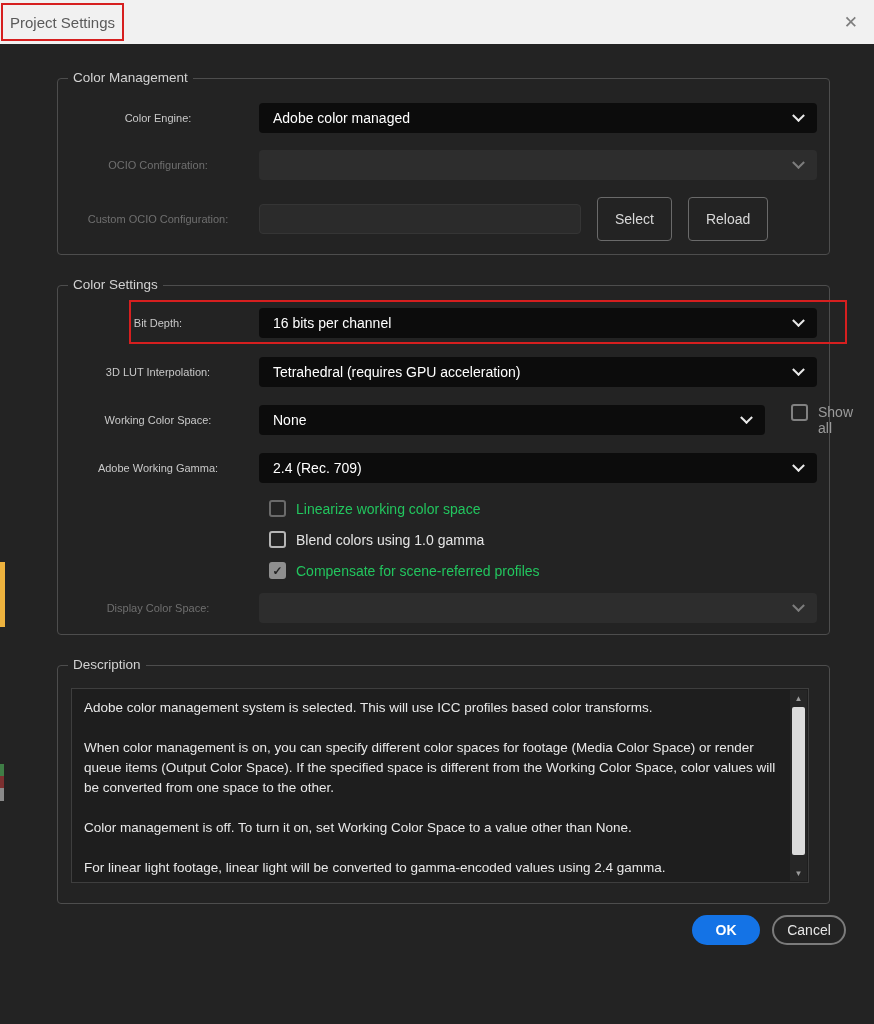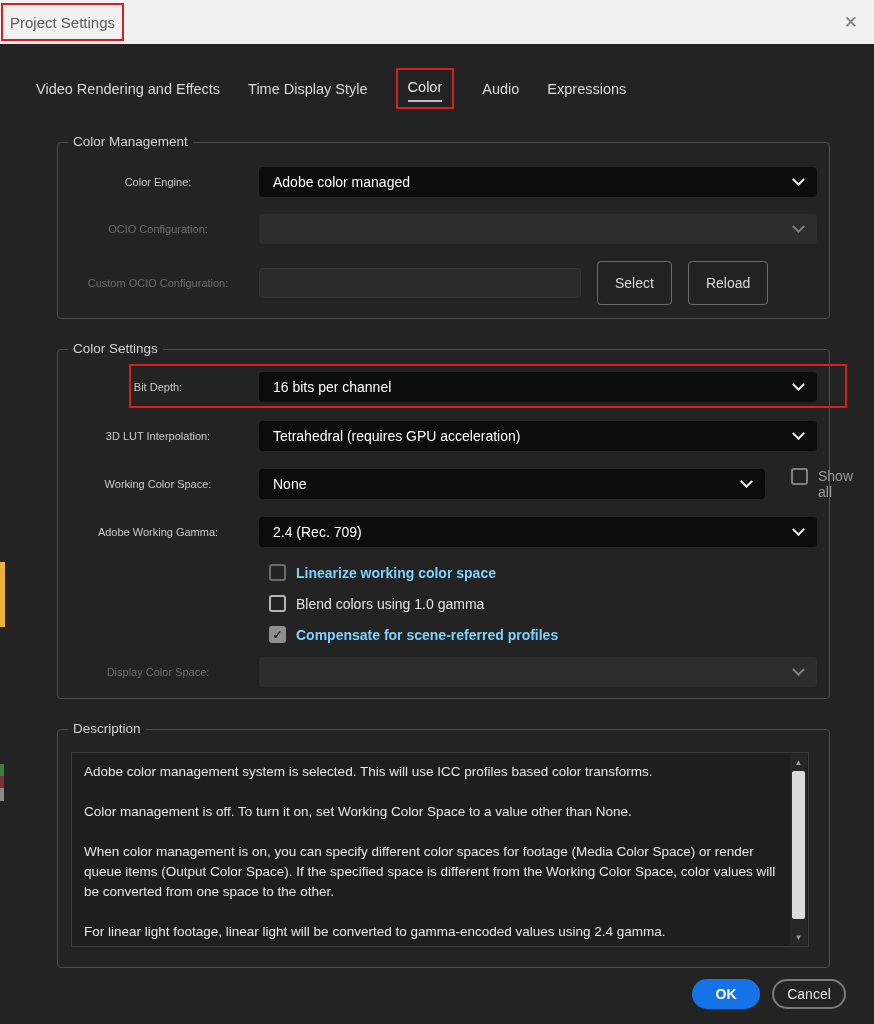--- a/index.html
+++ b/index.html
@@ -46,21 +46,21 @@
 
   .ann-bitdepth { position:absolute; left:61px; right:-20px; top:-8px; bottom:-6px; border:2px solid #d61f1f; pointer-events:none; z-index:5; }
   .row-bitdepth { margin-bottom:19px; }
 
   .showall { display:flex; align-items:flex-start; margin-left:26px; }
   .cb { width:17px; height:17px; border:2px solid #6a6a6a; border-radius:3px; flex:none; background:transparent; }
   .cb.bright { border-color:#b5b5b5; }
   .cb.mid { border-color:#818181; }
   .cb.checked { background:#8f8f8f; border-color:#8f8f8f; display:flex; align-items:center; justify-content:center; font-size:12px; font-weight:bold; color:#232323; }
   .cblabel { font-size:14px; margin-left:10px; }
-  .cblabel.dim { color:#7dd3fc;font-weight:bold; }
+  .cblabel.dim { color:#22c55e; }
   .cblabel.mid { color:#9b9b9b; }
   .cblabel.bright { color:#e4e4e4; }
   .cbrow { display:flex; align-items:center; margin:0 0 14px 201px; height:17px; }
   .cbrow.first { margin-top:6px; }
   .row.mt11 { margin-top:11px; }
   .row-gamma { margin-bottom:17px; }
 
   
   .descbox { position:relative; width:738px; height:195px; background:#1e1e1e; border:1px solid #3e3e3e; padding:9px 32px 8px 12px; overflow:hidden; }
   .descbox p { font-size:13.5px; line-height:20px; color:#e8e8e8; margin-bottom:20px; }
@@ -86,27 +86,20 @@
 <body>
 
 <div class="window">
 
   <div class="titlebar">
     <span class="title">Project Settings</span>
     <span class="close">✕</span>
   </div>
   <div class="annotation ann-title"></div>
 
-  <div class="tabs">
-    <span class="tab">Video Rendering and Effects</span>
-    <span class="tab">Time Display Style</span>
-    <span class="tab-selected-wrap"><span class="tab">Color</span></span>
-    <span class="tab">Audio</span>
-    <span class="tab">Expressions</span>
-  </div>
 
   <div class="group g1">
     <span class="legend">Color Management</span>
 
     <div class="row">
       <span class="rlabel">Color Engine:</span>
       <div class="dropdown">
         <span class="val">Adobe color managed</span>
         <span class="chev"></span>
       </div>
@@ -189,22 +182,22 @@
         <span class="val"></span>
         <span class="chev"></span>
       </div>
     </div>
   </div>
 
   <div class="group g3">
     <span class="legend">Description</span>
     <div class="descbox">
       <p>Adobe color management system is selected. This will use ICC profiles based color transforms.</p>
+      <p>When color management is on, you can specify different color spaces for footage (Media Color Space) or render queue items (Output Color Space). If the specified space is different from the Working Color Space, color values will be converted from one space to the other.</p>
       <p>Color management is off. To turn it on, set Working Color Space to a value other than None.</p>
-      <p>When color management is on, you can specify different color spaces for footage (Media Color Space) or render queue items (Output Color Space). If the specified space is different from the Working Color Space, color values will be converted from one space to the other.</p>
       <p>For linear light footage, linear light will be converted to gamma-encoded values using 2.4 gamma.</p>
       <div class="scrollbar">
         <span class="sb-arrow">▲</span>
         <span class="sb-thumb"></span>
         <span class="sb-spacer"></span>
         <span class="sb-arrow">▼</span>
       </div>
     </div>
   </div>
 

